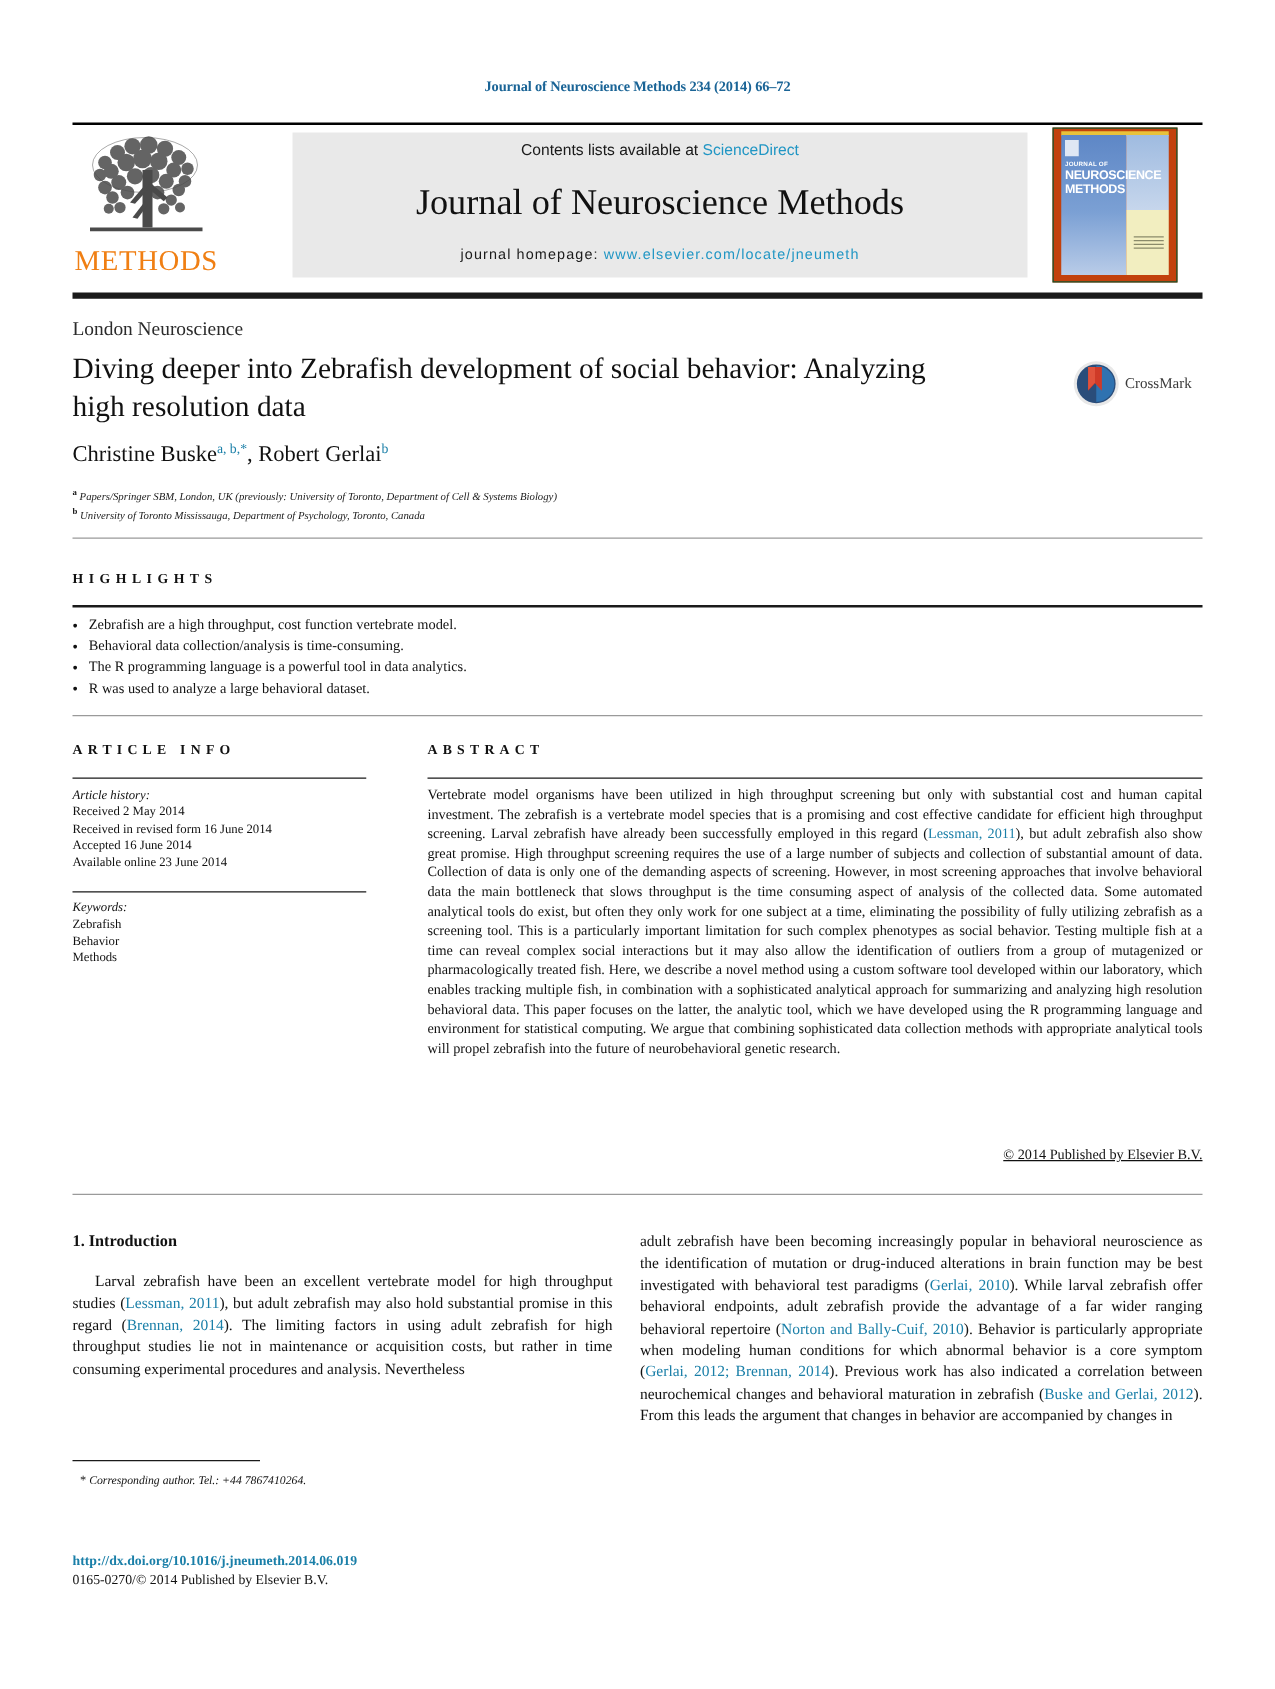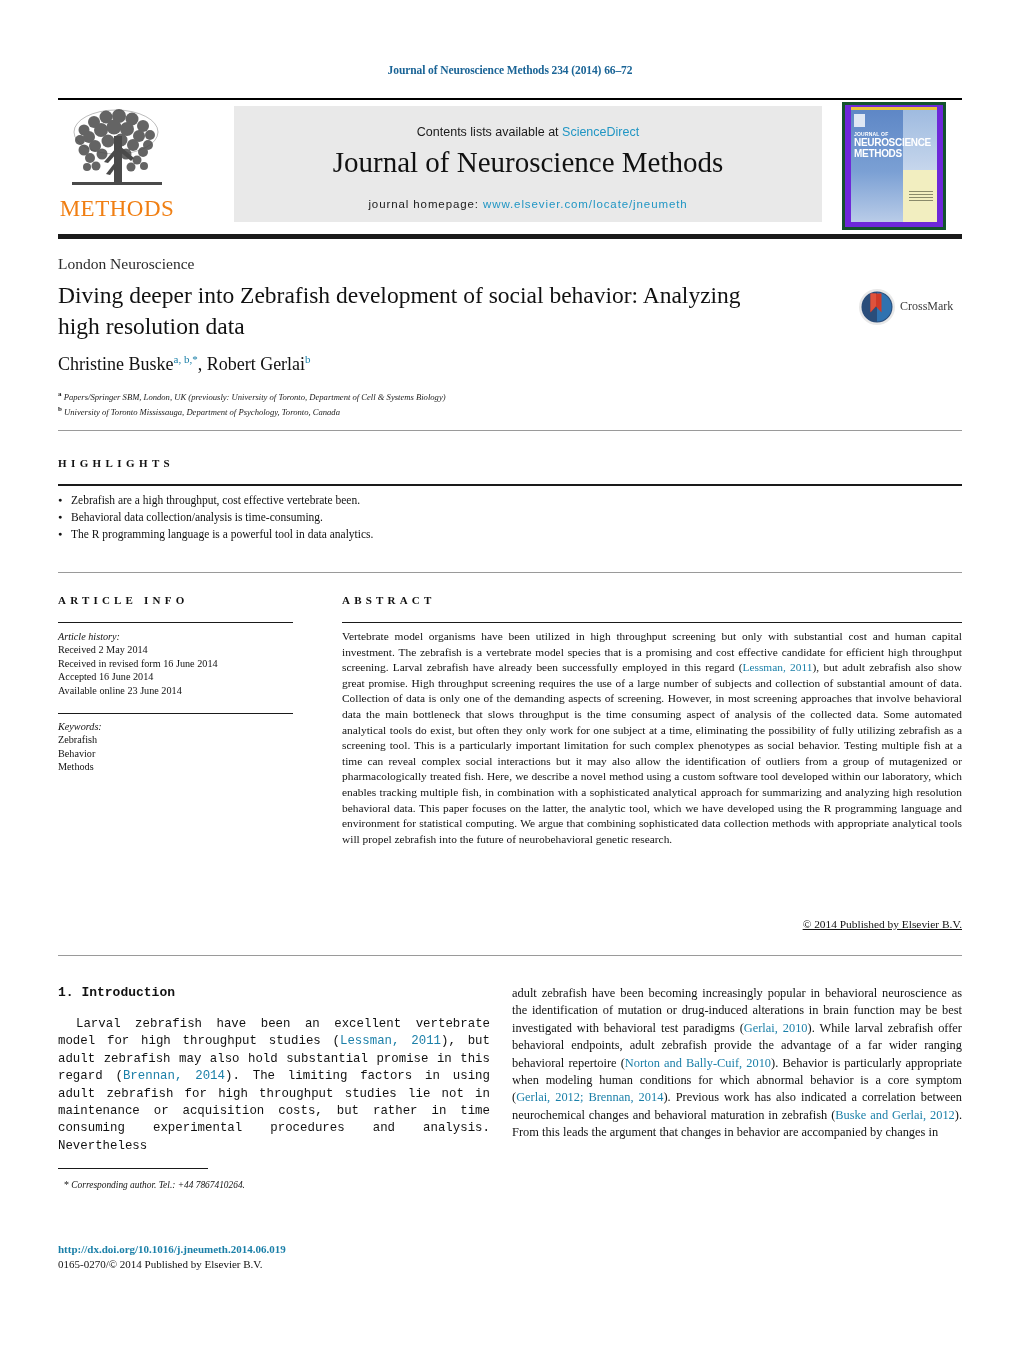--- a/index.html
+++ b/index.html
@@ -66,21 +66,21 @@
   .mast-center {
     position: absolute;
     left: 176px; top: 8px;
     width: 588px;
     height: 116px;
     background: #e9e9e9;
     text-align: center;
   }
   .contents-line {
     position: absolute;
-    left: 0; top: 19px;
+    left: 0; top: 7px;
     width: 588px;
     font-family: "Liberation Sans", sans-serif;
     font-size: 12.5px;
     color: #1a1a1a;
   }
   .contents-line .sd { color: #2196c4; }
   .journal-title {
     position: absolute;
     left: 0; top: 40px;
     width: 588px;
@@ -95,22 +95,22 @@
     font-family: "Liberation Sans", sans-serif;
     font-size: 11.5px;
     letter-spacing: 0.9px;
     color: #1a1a1a;
   }
   .homepage-line .url { color: #2196c4; }
   .cover-thumb {
     position: absolute;
     left: 784px; top: 4px;
     width: 98px; height: 122px;
-    border: 3px solid #14532d;
-    background: #6d28d9;
+    border: 1px solid #14532d;
+    background: #c2410c;
     overflow: hidden;
   }
   .cover-inner { position: absolute; left: 0; top: 0; width: 98px; height: 122px; }
   .cover-left-band {
     position: absolute; left: 6px; top: 5px;
     width: 52px; height: 112px;
     background: linear-gradient(180deg,#5e87c6 0%,#7ba0d4 55%,#b9cce8 100%);
   }
   .cover-right-band {
     position: absolute; left: 58px; top: 5px;
@@ -337,21 +337,20 @@
     left: 58px; top: 955px;
     width: 904px; height: 1px;
     background: #9a9a9a;
   }
 
   
   .col-left {
     position: absolute;
     left: 58px; top: 985px;
     width: 432px;
-    font-family: Liberation Mono, monospace;
   }
   .col-right {
     position: absolute;
     left: 512px; top: 985px;
     width: 450px;
   }
   .sec-heading {
     font-size: 13px;
     font-weight: bold;
     color: #111;
@@ -510,23 +509,24 @@
   <div class="affiliations">
     <div><sup>a</sup> <span>Papers/Springer SBM, London, UK (previously: University of Toronto, Department of Cell &amp; Systems Biology)</span></div>
     <div><sup>b</sup> <span>University of Toronto Mississauga, Department of Psychology, Toronto, Canada</span></div>
   </div>
 
   <div class="rule-thin-1"></div>
 
   <div class="hl-head">HIGHLIGHTS</div>
   <div class="hl-rule"></div>
   <ul class="hl-list">
-    <li>Zebrafish are a high throughput, cost effective vertebrate been.</li>
+    <li>Zebrafish are a high throughput, cost function vertebrate model.</li>
     <li>Behavioral data collection/analysis is time-consuming.</li>
     <li>The R programming language is a powerful tool in data analytics.</li>
+    <li>R was used to analyze a large behavioral dataset.</li>
   </ul>
   <div class="hl-rule-bot"></div>
 
   <div class="ai-head">ARTICLE INFO</div>
   <div class="ai-rule"></div>
   <div class="ai-history">
     <div class="lbl">Article history:</div>
     <div>Received 2 May 2014</div>
     <div>Received in revised form 16 June 2014</div>
     <div>Accepted 16 June 2014</div>

